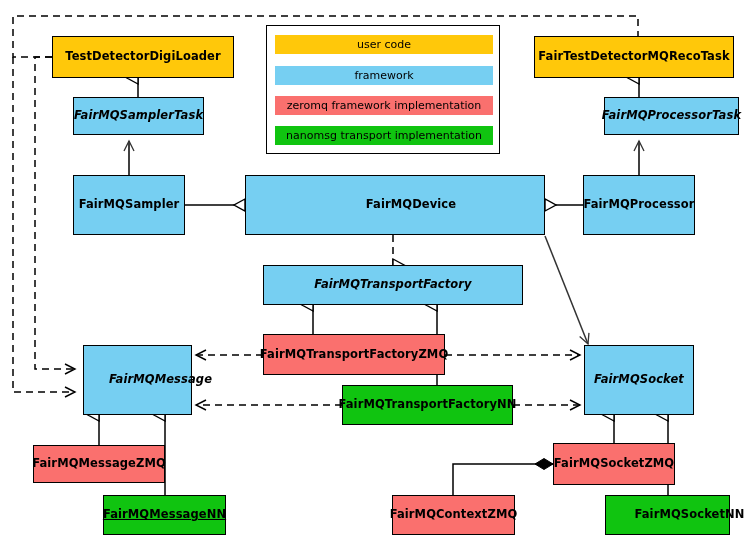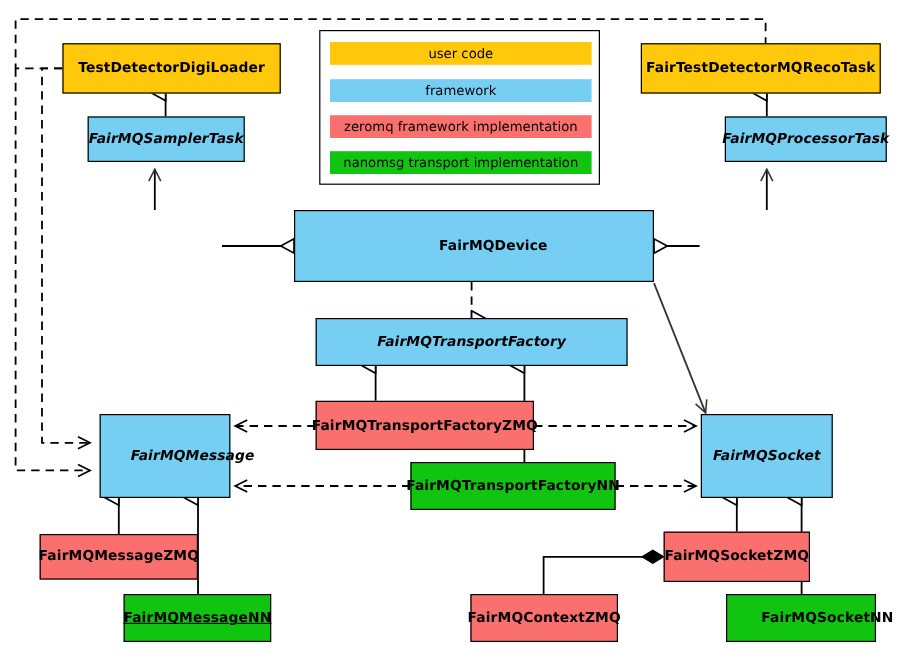--- a/index.html
+++ b/index.html
@@ -130,25 +130,31 @@
   </div>
 
   <div class="node c-framework abstract" style="left:73px;top:97px;width:131px;height:38px;">
     <span>FairMQSamplerTask</span>
   </div>
 
   <div class="node c-framework abstract" style="left:572px;top:97px;width:135px;height:38px;margin-left:32px;">
     <span>FairMQProcessorTask</span>
   </div>
 
+  <div class="node c-framework" style="left:73px;top:175px;width:112px;height:60px;">
+    <span>FairMQSampler</span>
+  </div>
 
   <div class="node c-framework" style="left:245px;top:175px;width:300px;height:60px;padding-left:32px;">
     <span>FairMQDevice</span>
   </div>
 
+  <div class="node c-framework" style="left:583px;top:175px;width:112px;height:60px;">
+    <span>FairMQProcessor</span>
+  </div>
 
   <div class="node c-framework abstract" style="left:263px;top:265px;width:260px;height:40px;">
     <span>FairMQTransportFactory</span>
   </div>
 
   <div class="node c-zmq" style="left:263px;top:334px;width:182px;height:41px;">
     <span>FairMQTransportFactoryZMQ</span>
   </div>
 
   <div class="node c-nn" style="left:342px;top:385px;width:171px;height:40px;">

